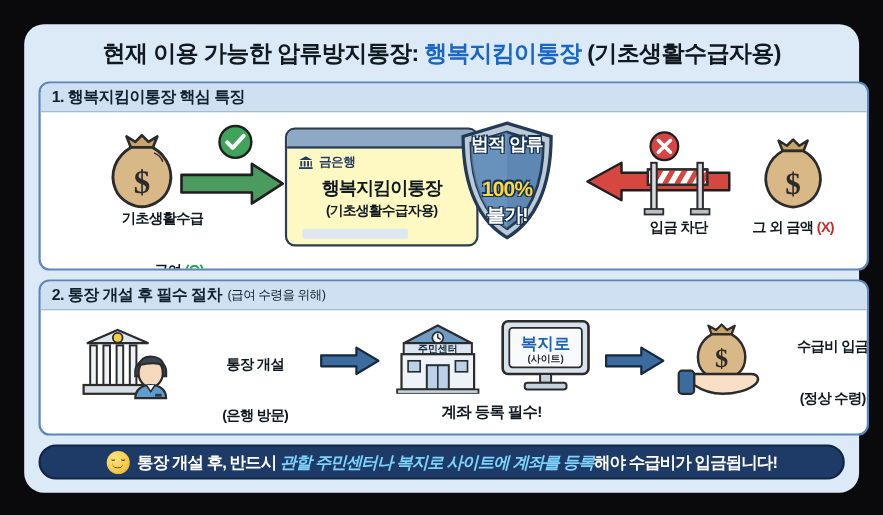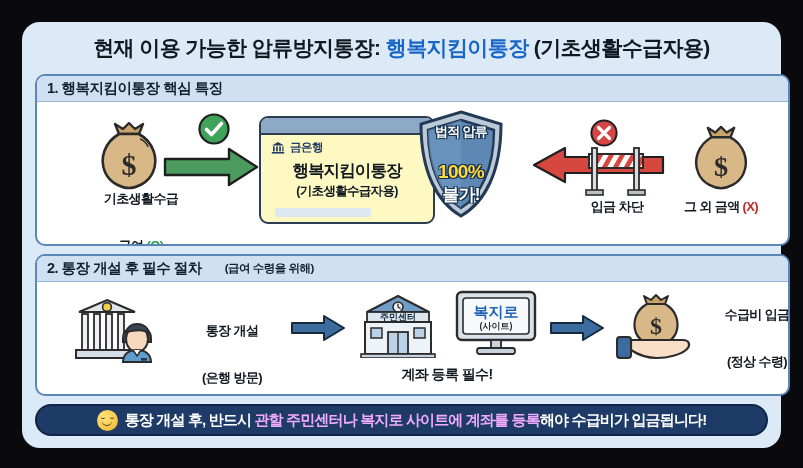--- a/index.html
+++ b/index.html
@@ -57,22 +57,22 @@
     align-items: center;
     padding-left: 10px;
     font-size: 14.5px;
     font-weight: bold;
     color: #11202e;
     letter-spacing: -0.5px;
     white-space: nowrap;
   }
   .sec-head .sub {
     font-size: 11.5px;
-    font-weight: bold;
-    margin-left: 23px;
+    font-weight: normal;
+    margin-left: 5px;
   }
   .sec-body { position: relative; height: calc(100% - 26px); }
 
   
   .lbl {
     position: absolute;
     text-align: center;
     font-size: 13px;
     font-weight: bold;
     color: #101820;
@@ -148,21 +148,21 @@
     pointer-events: none;
   }
   .shield-txt div {
     font-weight: bold;
     letter-spacing: -0.7px;
     color: #ffffff;
     text-shadow: -1.2px -1.2px 0 #15314f, 1.2px -1.2px 0 #15314f,
                  -1.2px 1.2px 0 #15314f, 1.2px 1.2px 0 #15314f;
     white-space: nowrap;
   }
-  .shield-txt .s1 { font-size: 13px; }
+  .shield-txt .s1 { font-size: 16px; }
   .shield-txt .s2 { font-size: 19px; color: #ffd93b; margin-top: 20px; }
   .shield-txt .s3 { font-size: 17px; }
 
   
   .banner {
     position: absolute;
     left: 13px; top: 382px;
     width: 733px; height: 32px;
     background: #1d3b66;
     border: 2px solid #0f2545;
@@ -173,21 +173,21 @@
     gap: 7px;
     padding: 0 10px;
   }
   .banner .btxt {
     font-size: 15px;
     font-weight: bold;
     color: #ffffff;
     letter-spacing: -0.85px;
     white-space: nowrap;
   }
-  .banner .yh { color: #f0abfc; }
+  .banner .yh { color: #7dd3fc; font-style: italic; }
   .emoji-face {
     width: 21px; height: 21px; flex: 0 0 21px;
     border-radius: 50%;
     background: radial-gradient(circle at 35% 32%, #ffe27a 0%, #f7c94a 60%, #e0a92c 100%);
     position: relative;
   }
   .emoji-face::before, .emoji-face::after {
     content: ""; position: absolute;
     width: 4px; height: 2.4px;
     border-radius: 0 0 4px 4px;
@@ -223,21 +223,21 @@
 
         <div class="bag" style="left:56px; top:18px;">
           <svg width="72" height="72" viewBox="0 0 72 72">
             <path d="M26 14 L22 4 L30 9 L36 3 L42 9 L50 4 L46 14 Z" fill="#c9a36a" stroke="#2b2b2b" stroke-width="2.4" stroke-linejoin="round"></path>
             <path d="M46 14 C60 22 66 38 60 52 C55 64 42 68 36 68 C30 68 17 64 12 52 C6 38 12 22 26 14 Z" fill="#d9b887" stroke="#2b2b2b" stroke-width="2.6"></path>
             <path d="M46 15 C52 17 55 20 56 23" fill="none" stroke="#2b2b2b" stroke-width="1.6"></path>
             <path d="M47 19 C52 21 54 24 55 27" fill="none" stroke="#2b2b2b" stroke-width="1.4"></path>
             <text x="36" y="55" font-size="30" font-weight="bold" text-anchor="middle" fill="#2b2b2b" font-family="Liberation Serif, serif">$</text>
           </svg>
         </div>
-        <div class="lbl" style="left:48px; top:90px; width:112px;">
+        <div class="lbl" style="left:36px; top:90px; width:112px;text-align:right;">
           <span>기초생활수급</span>
           <span class="l2"><span>급여 </span><span class="ok">(O)</span></span>
         </div>
 
         <div style="position:absolute; left:160px; top:10px;">
           <svg width="34" height="34" viewBox="0 0 34 34">
             <circle cx="17" cy="17" r="14.5" fill="#3fa45a" stroke="#1f1f1f" stroke-width="2.2"></circle>
             <path d="M9.5 17.5 L14.5 22.5 L24.5 11.5" fill="none" stroke="#ffffff" stroke-width="3.6" stroke-linecap="round" stroke-linejoin="round"></path>
           </svg>
         </div>

